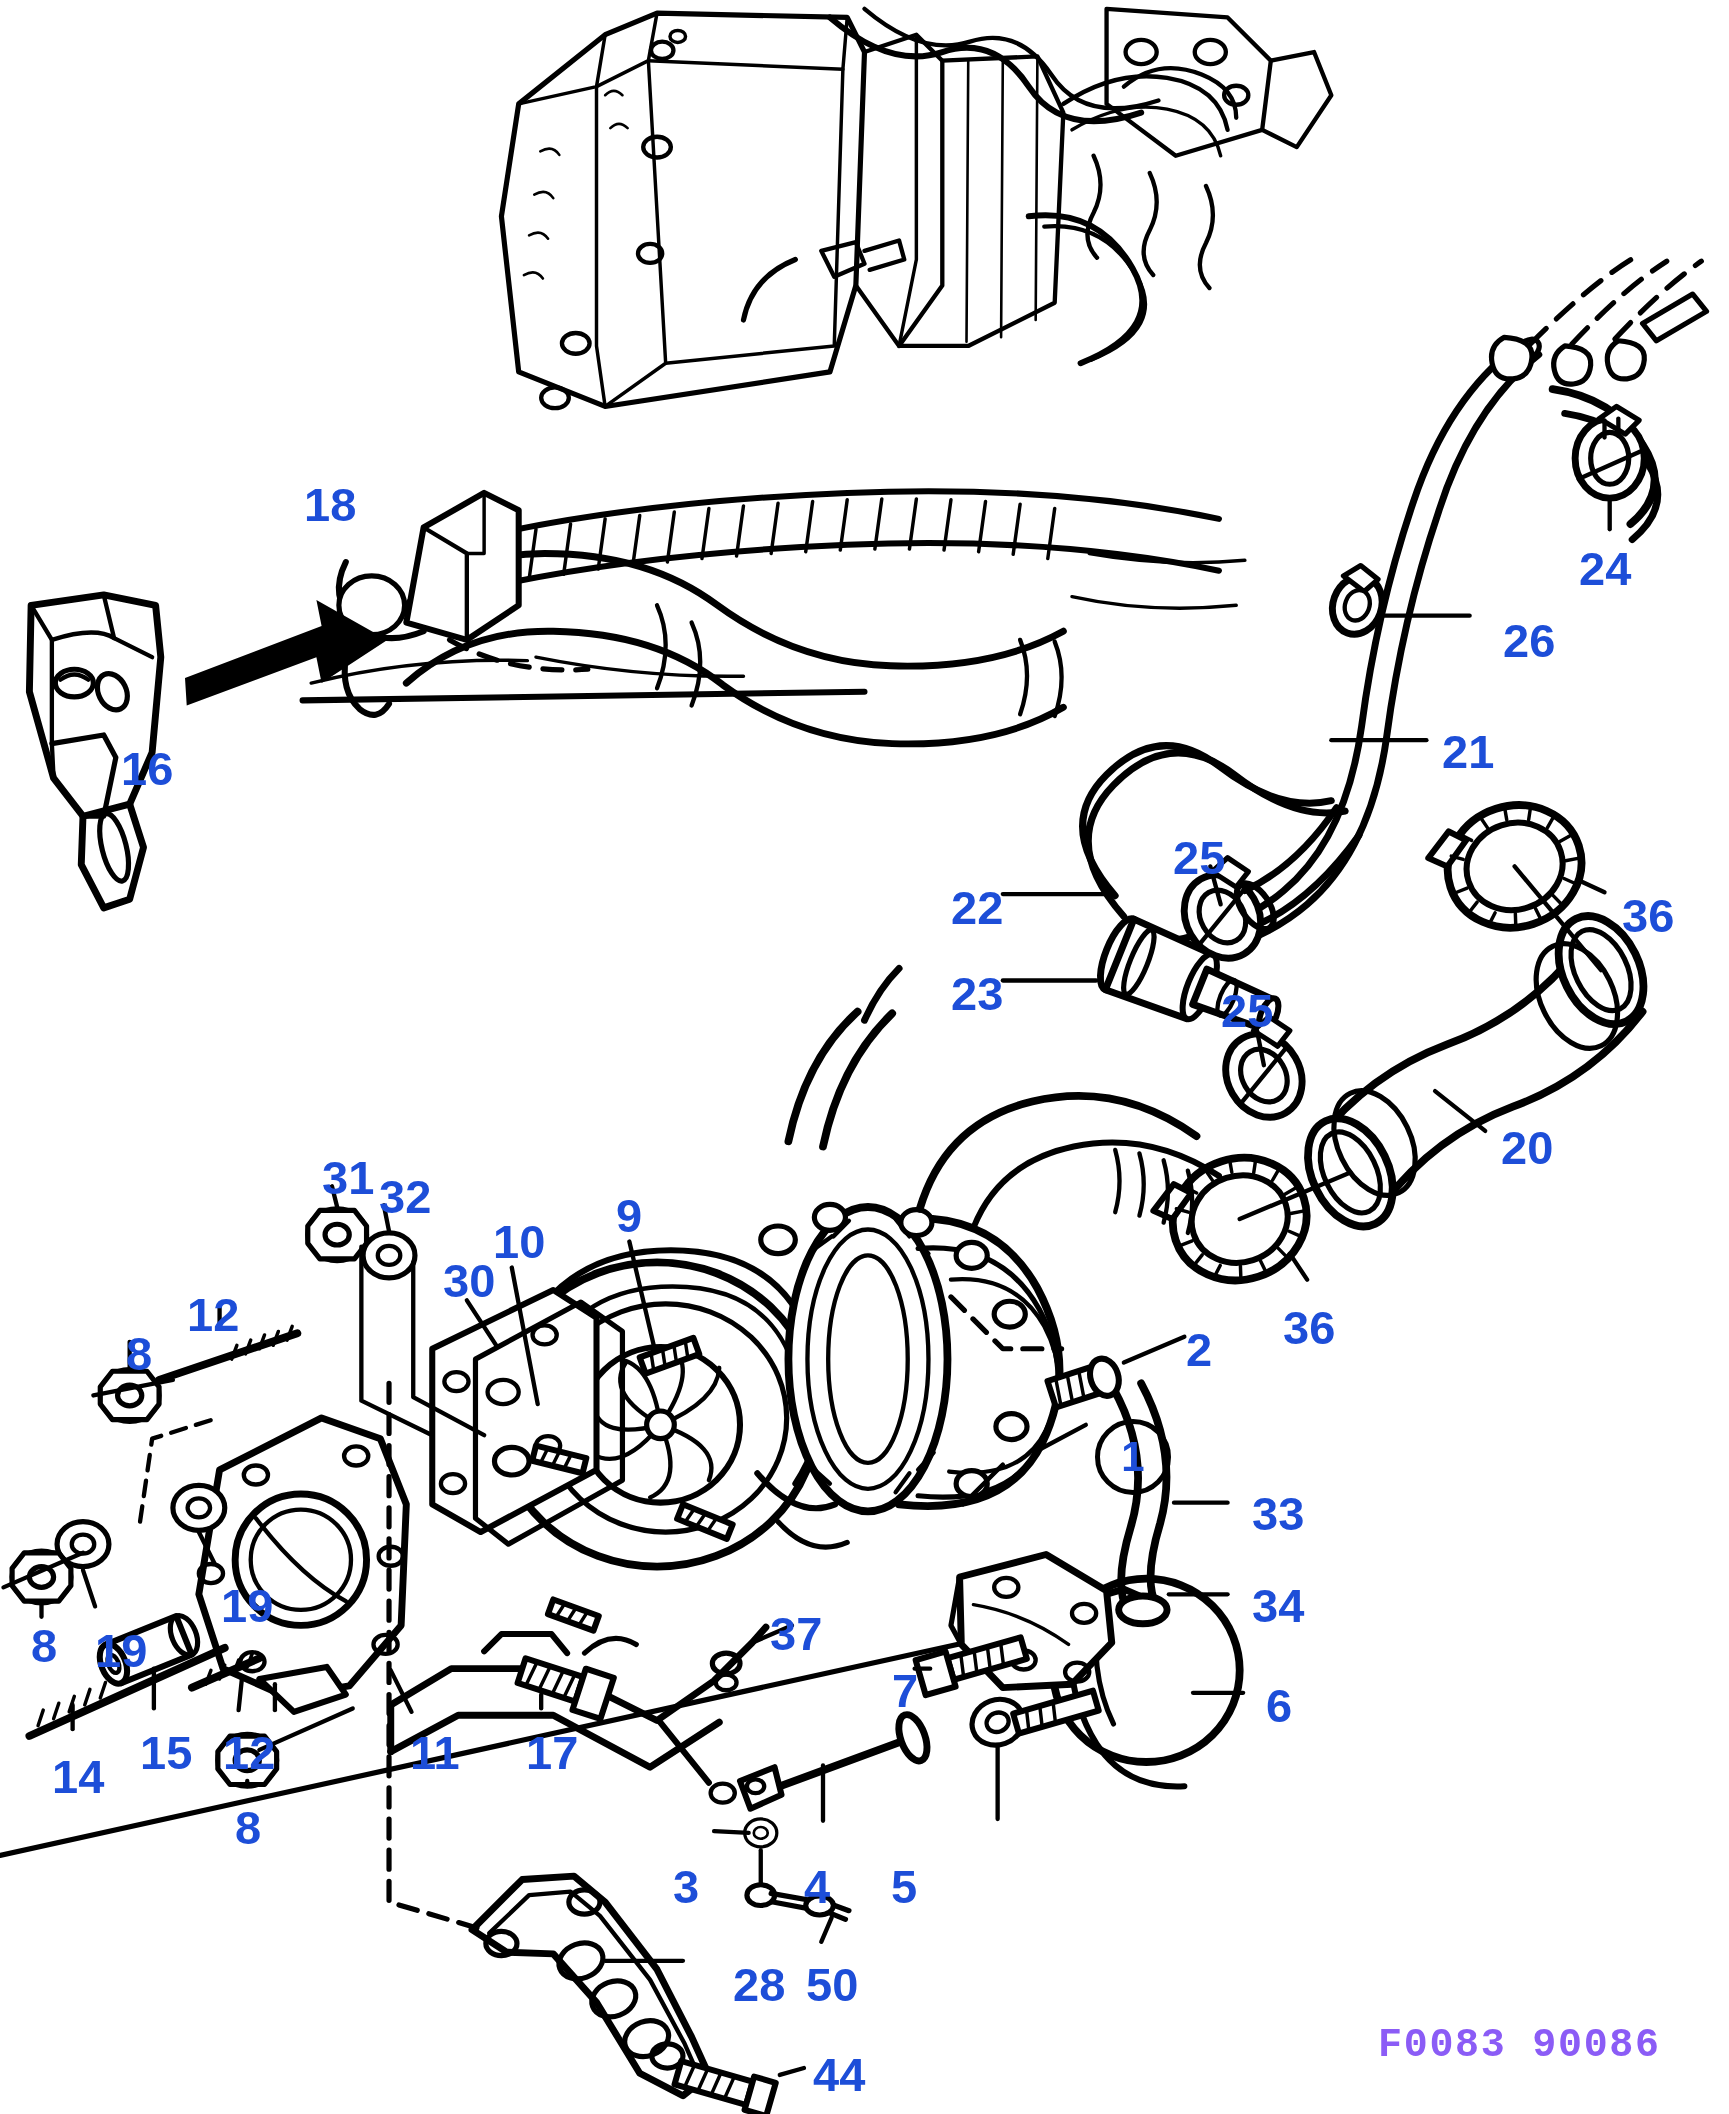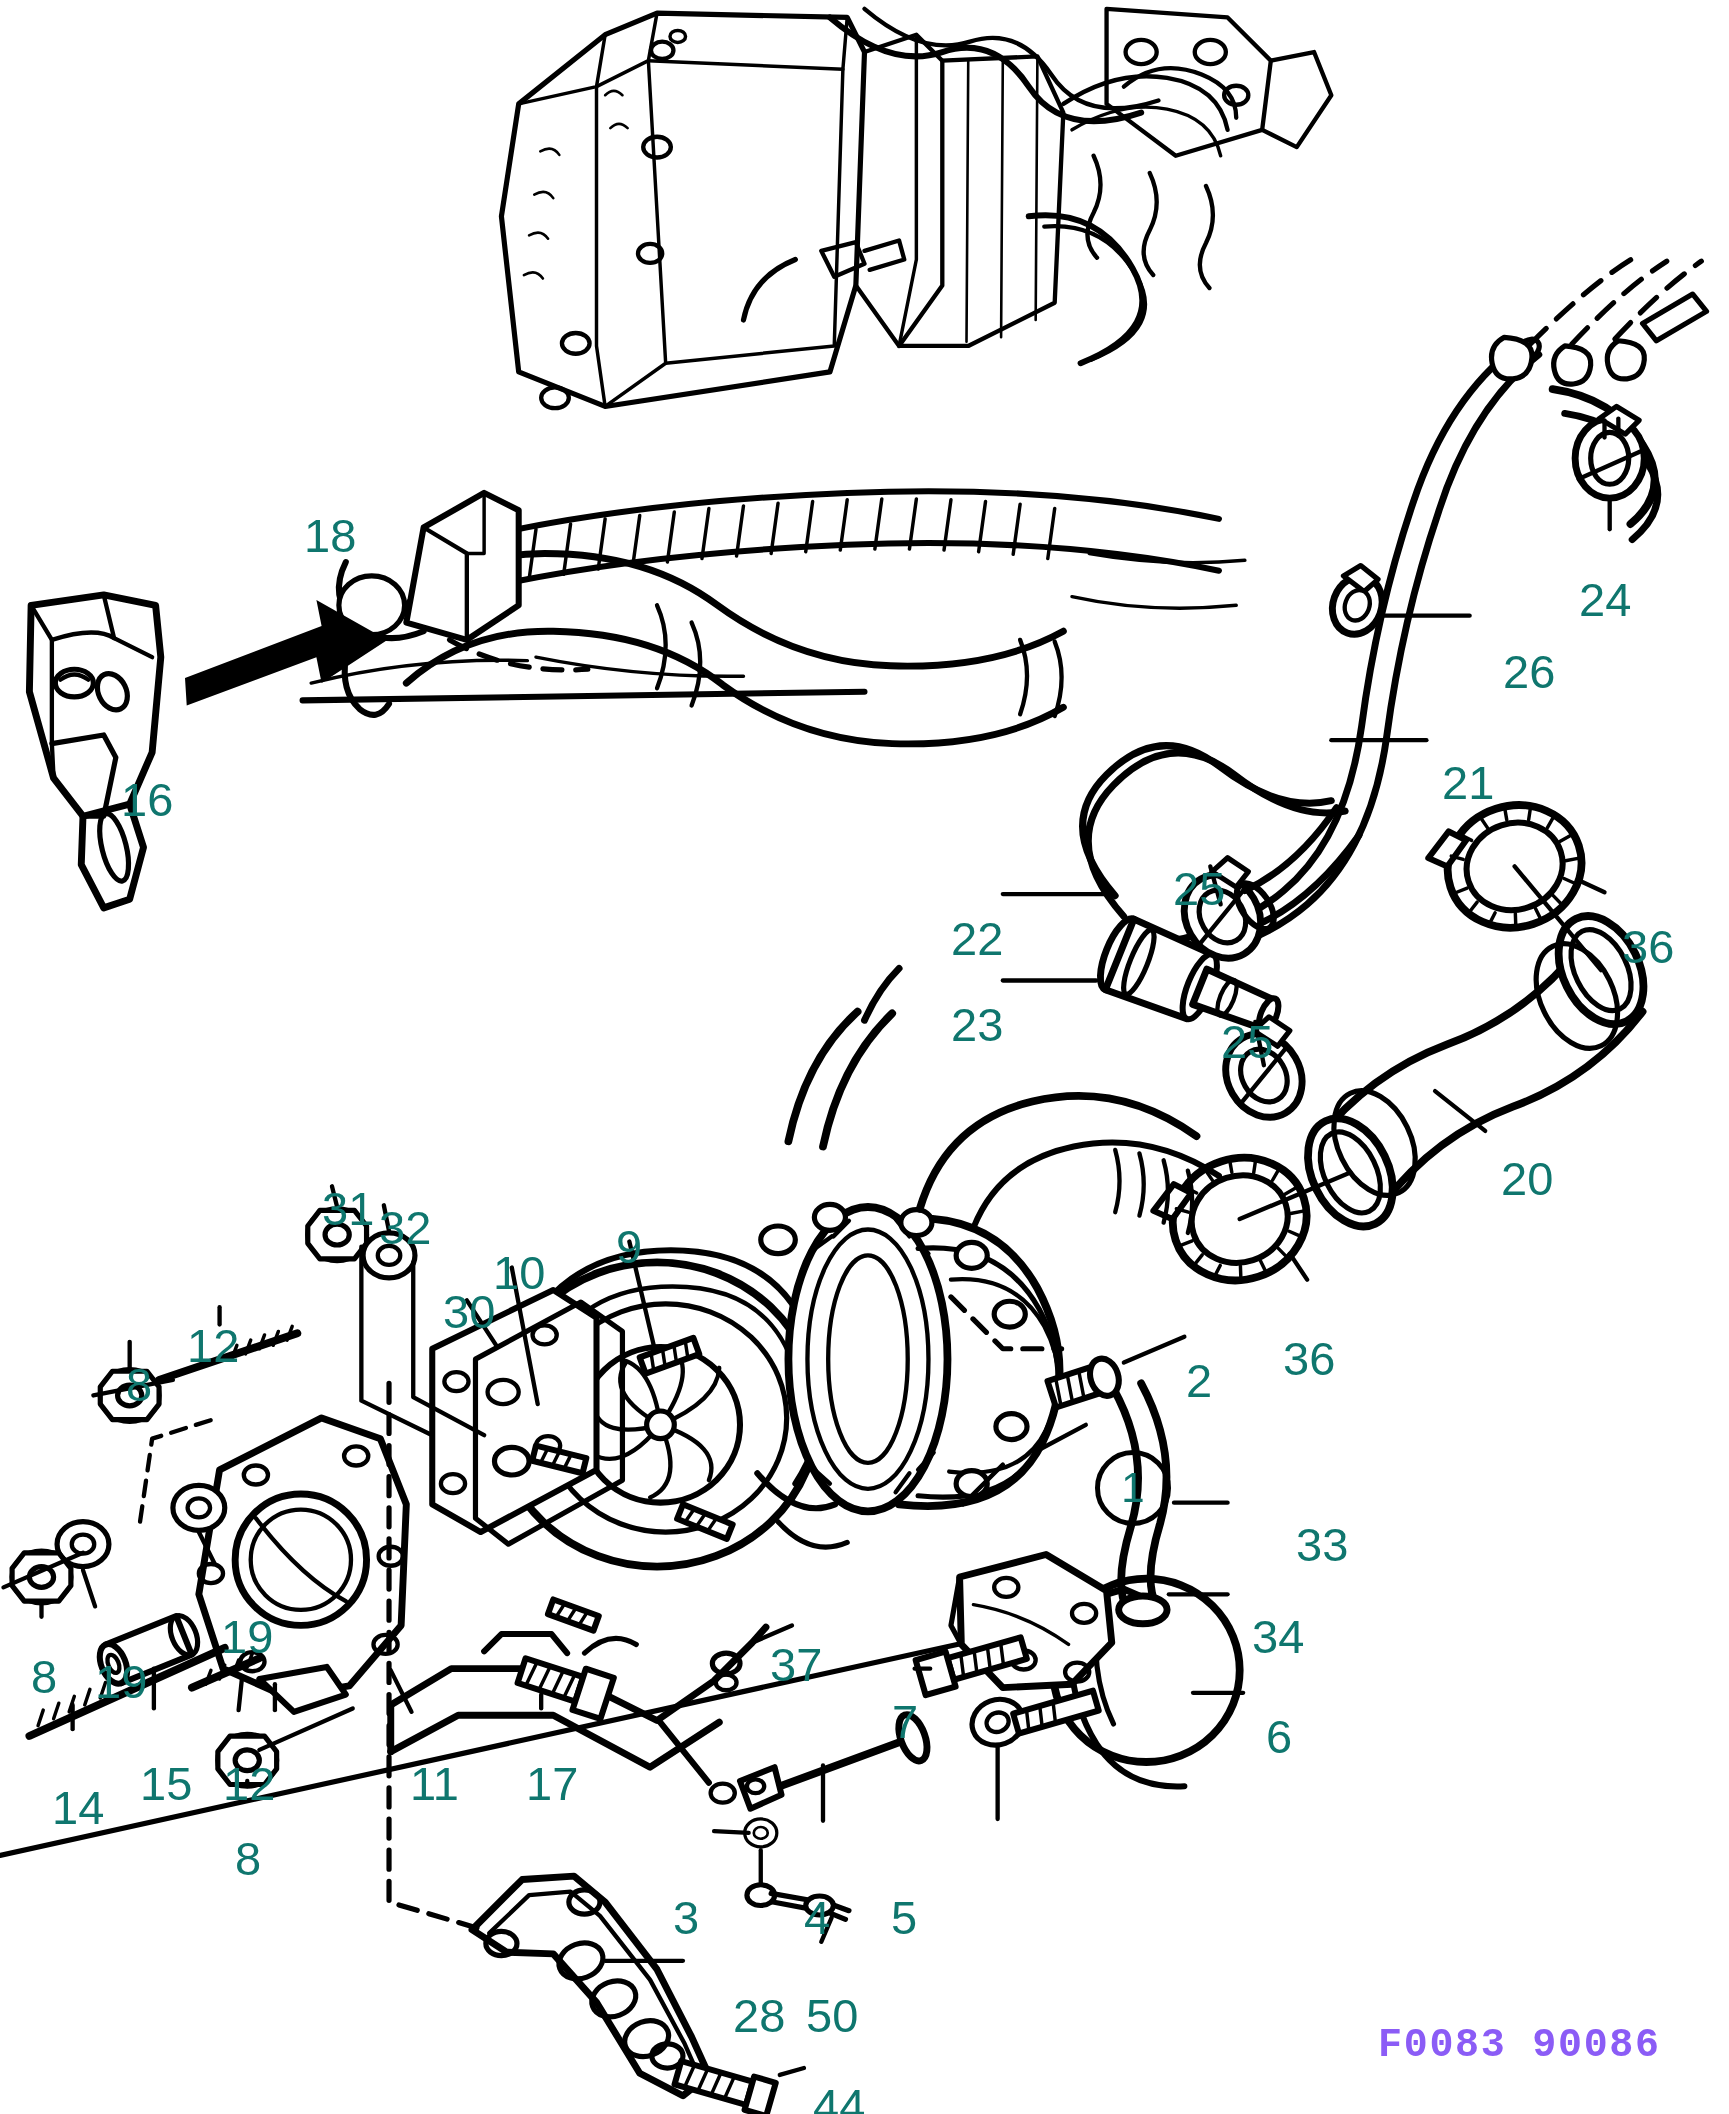--- a/index.html
+++ b/index.html
@@ -19,27 +19,26 @@
   #art {
     position: absolute;
     inset: 0;
     width: 1729px;
     height: 2114px;
   }
   .callout {
     position: absolute;
     font-family: "Liberation Sans", sans-serif;
     font-size: 47px;
-    font-weight: 400;
-    color: #0f766e;
+    font-weight: 700;
+    color: #1d4ed8;
     letter-spacing: 0px;
     line-height: 1;
     white-space: nowrap;
     user-select: none;
-    margin-top: 31px;
   }
   .callout.circled {
     font-size: 42px;
     width: 66px;
     height: 66px;
     border: 5.2px solid #000;
     border-radius: 50%;
     display: flex;
     align-items: center;
     justify-content: center;
@@ -678,21 +677,21 @@
   <div class="callout" style="left:1579px;top:545px">24</div>
   <div class="callout" style="left:1173px;top:834px">25</div>
   <div class="callout" style="left:1221px;top:987px">25</div>
   <div class="callout" style="left:1503px;top:617px">26</div>
   <div class="callout" style="left:770px;top:1610px">37</div>
   <div class="callout" style="left:733px;top:1961px">28</div>
   <div class="callout" style="left:813px;top:2051px">44</div>
   <div class="callout" style="left:443px;top:1257px">30</div>
   <div class="callout" style="left:322px;top:1154px">31</div>
   <div class="callout" style="left:379px;top:1173px">32</div>
-  <div class="callout" style="left:1296px;top:1490px">33</div>
+  <div class="callout" style="left:1252px;top:1490px">33</div>
   <div class="callout" style="left:1252px;top:1582px">34</div>
   <div class="callout" style="left:1622px;top:892px">36</div>
   <div class="callout" style="left:1283px;top:1304px">36</div>
   <div class="callout" style="left:806px;top:1961px">50</div>
 
   <div id="caption">F0083 90086</div>
 
 </div>
 
 

